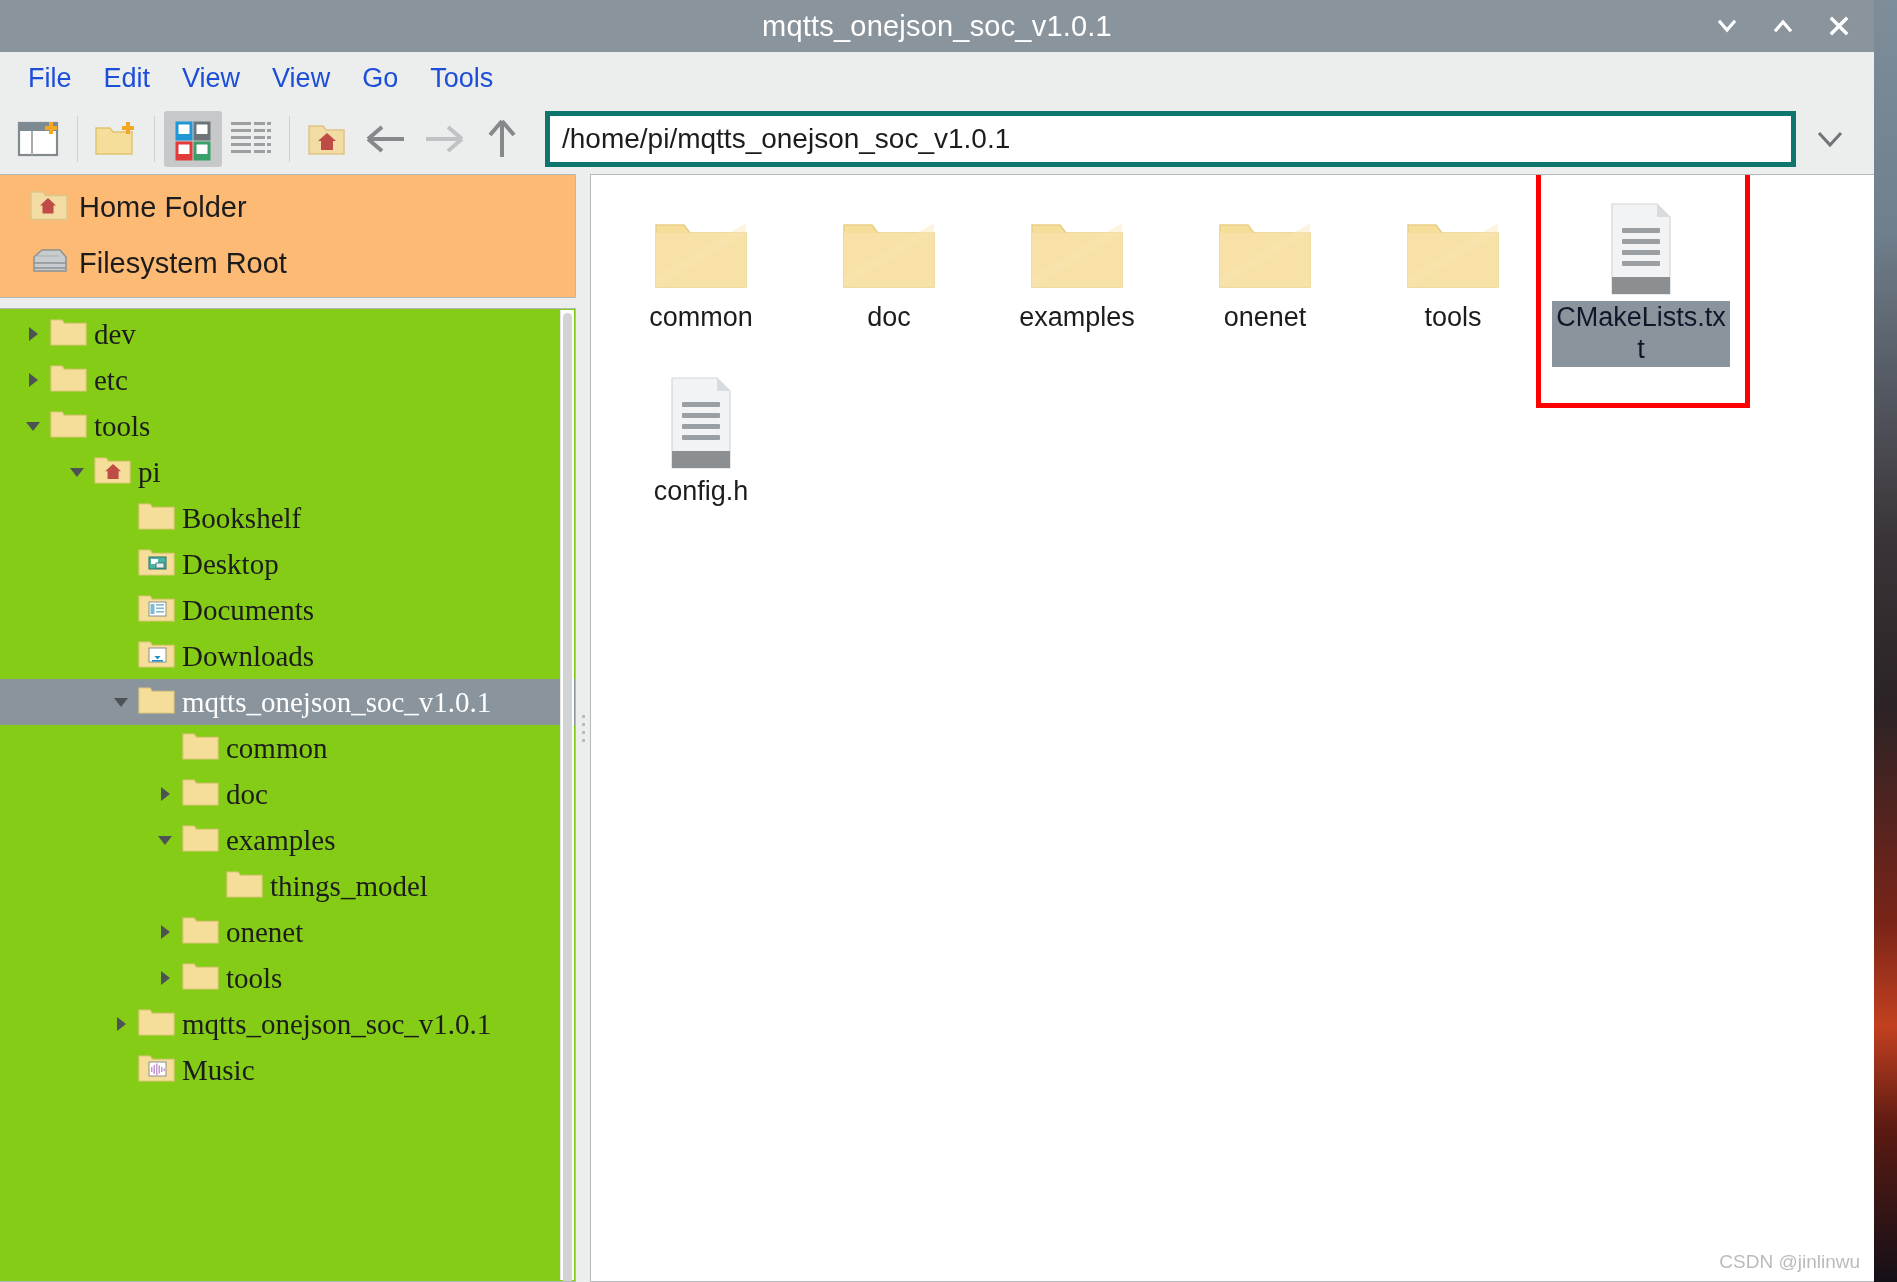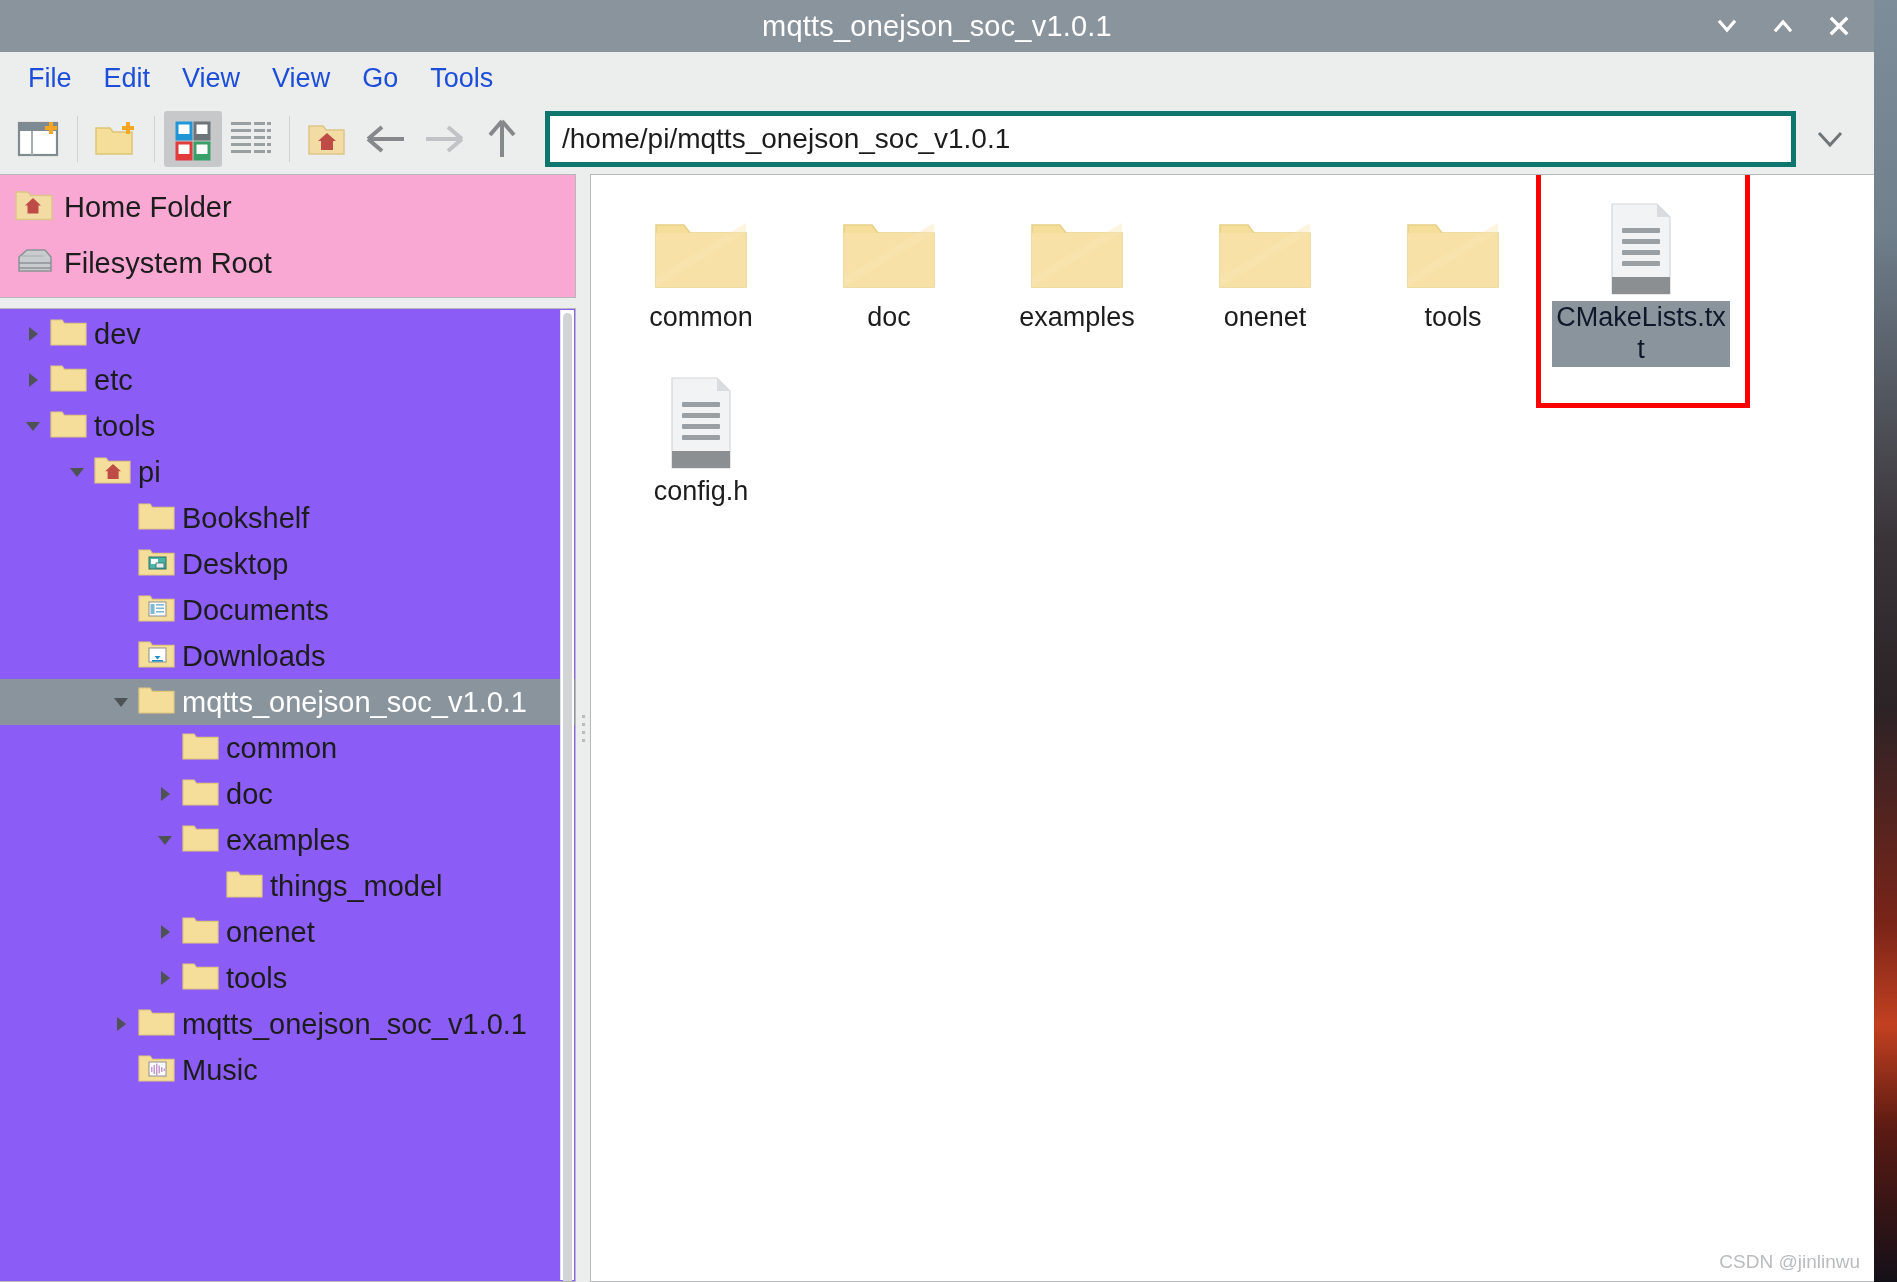--- a/index.html
+++ b/index.html
@@ -123,23 +123,23 @@
   #sidebar {
     width: 576px;
     flex: 0 0 auto;
     display: flex;
     flex-direction: column;
     min-height: 0;
   }
   #places {
     border: 1px solid #b6b8b9;
     border-left: none;
-    background: #f9a8d4;
-    flex: 0 0 auto;
-    padding: 4px 0 6px 2px;
+    background: #fdba74;
+    flex: 0 0 auto;
+    padding: 4px 0 6px 17px;
   }
   .place-row {
     display: flex;
     align-items: center;
     height: 56px;
     padding-left: 12px;
     gap: 10px;
     cursor: pointer;
   }
   .place-label {
@@ -149,24 +149,25 @@
   }
   #splitter {
     height: 10px;
     background: #eceded;
     flex: 0 0 auto;
   }
   #tree-wrap {
     flex: 1 1 auto;
     border: 1px solid #b6b8b9;
     border-left: none;
-    background: #8b5cf6;
+    background: #84cc16;
     position: relative;
     overflow: hidden;
     min-height: 0;
+    font-family: Liberation Serif, serif;
   }
   #tree {
     padding-top: 2px;
   }
   .tree-row {
     display: flex;
     align-items: center;
     height: 46px;
     cursor: pointer;
     white-space: nowrap;

